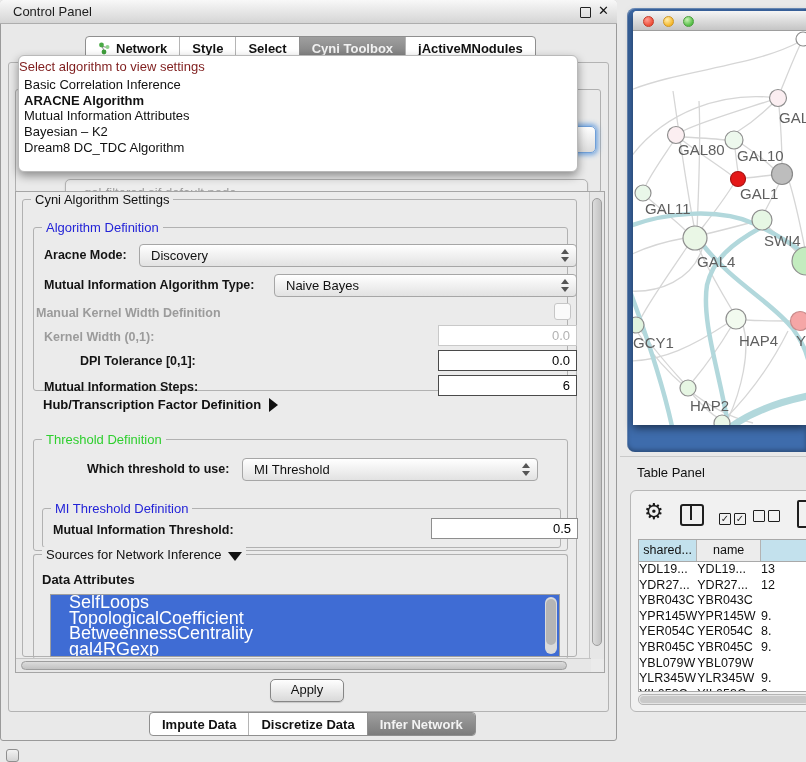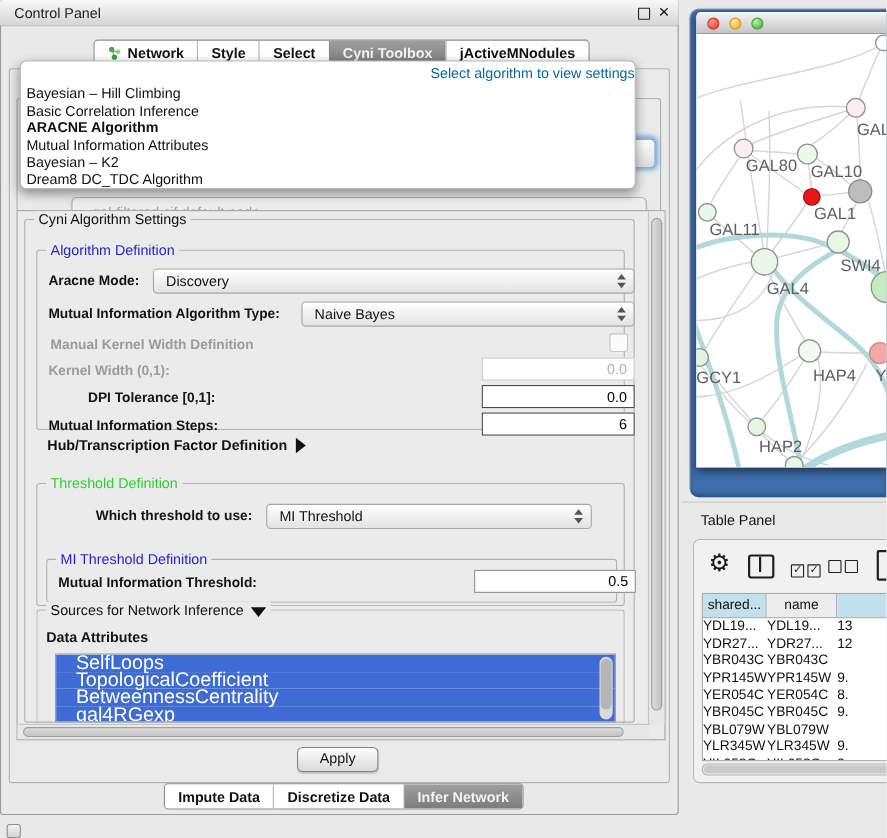--- a/index.html
+++ b/index.html
@@ -87,21 +87,21 @@
              border:1px solid #868686;background:linear-gradient(#fefefe,#d9d9d9);
              font-size:13px;text-align:center;line-height:20px;box-shadow:0 1px 1px rgba(0,0,0,.15);}
 
   .mini-icon{left:6px;top:749px;width:13px;height:13px;border:1px solid #8f8f8f;border-radius:3px;
              background:linear-gradient(#f2f2f2,#d4d4d4);box-sizing:border-box;}
 
   
   .algo-dropdown{left:18px;top:55px;width:560px;height:117px;background:#fff;
                  border:1px solid #b9b9b9;border-radius:6px;box-shadow:0 4px 10px rgba(0,0,0,.4);
                  z-index:50;box-sizing:border-box;}
-  .dd-prompt{position:absolute;left:0;top:3px;width:100%;text-align:right;font-size:13px;color:#0369a1;}
+  .dd-prompt{position:absolute;left:0;top:3px;width:100%;text-align:left;font-size:13px;color:#7f1d1d;}
   .dd-items{position:absolute;left:5px;top:21px;right:5px;}
   .dd-items .dd-item{height:15.7px;line-height:15.7px;font-size:13px;color:#111;white-space:nowrap;}
   .dd-items .dd-item.sel{font-weight:bold;}
 
   
   .desktop-blue{left:627px;top:8px;width:179px;height:444px;background:#3e6cac;
                 border-radius:8px 0 0 8px;box-shadow:inset 1px 1px 0 rgba(255,255,255,.25), inset 0 -2px 4px rgba(0,0,0,.3);}
   .net-window{position:absolute;left:6px;top:3px;width:173px;height:414px;background:#fff;
               border-radius:4px 0 0 0;box-shadow:0 3px 8px rgba(0,0,0,.55);overflow:hidden;}
   .net-titlebar{position:absolute;left:0;top:0;width:100%;height:20px;
@@ -204,21 +204,21 @@
 
           <span class="flabel" style="left:10px;top:50px;">Mutual Information Algorithm Type:</span>
           <div class="combo" style="left:240px;top:46px;width:303px;">
             <span>Naive Bayes</span>
             <span class="arrows">
                 <span class="arr-up"></span>
                 <span class="arr-dn"></span>
               </span>
           </div>
 
-          <span class="flabel dis" style="left:12px;top:78px;">Manual Kernel Width Definition</span>
+          <span class="flabel dis" style="left:2px;top:78px;">Manual Kernel Width Definition</span>
           <span class="checkbox" style="left:520px;top:75px;"></span>
 
           <span class="flabel dis" style="left:10px;top:102px;font-weight:bold;">Kernel Width (0,1):</span>
           <span class="tinput dis" style="left:404px;top:97px;width:139px;">0.0</span>
 
           <span class="flabel" style="left:10px;top:126px;margin-left:36px;">DPI Tolerance [0,1]:</span>
           <span class="tinput strong" style="left:404px;top:122px;width:139px;">0.0</span>
 
           <span class="flabel" style="left:10px;top:152px;">Mutual Information Steps:</span>
           <span class="tinput strong" style="left:404px;top:147px;width:139px;">6</span>
@@ -283,21 +283,20 @@
         <span>Discretize Data</span>
       </div>
       <div class="seg sel">
         <span>Infer Network</span>
       </div>
     </div>
 
   <div class="abs algo-dropdown">
     <div class="dd-prompt">Select algorithm to view settings</div>
     <div class="dd-items" id="dd-items">
-        <div class="dd-item">Bayesian – Hill Climbing</div>
         <div class="dd-item">Basic Correlation Inference</div>
         <div class="dd-item sel">ARACNE Algorithm</div>
         <div class="dd-item">Mutual Information Attributes</div>
         <div class="dd-item">Bayesian – K2</div>
         <div class="dd-item">Dream8 DC_TDC Algorithm</div>
       </div>
   </div>
 
   <div class="abs desktop-blue">
     <div class="net-window">

